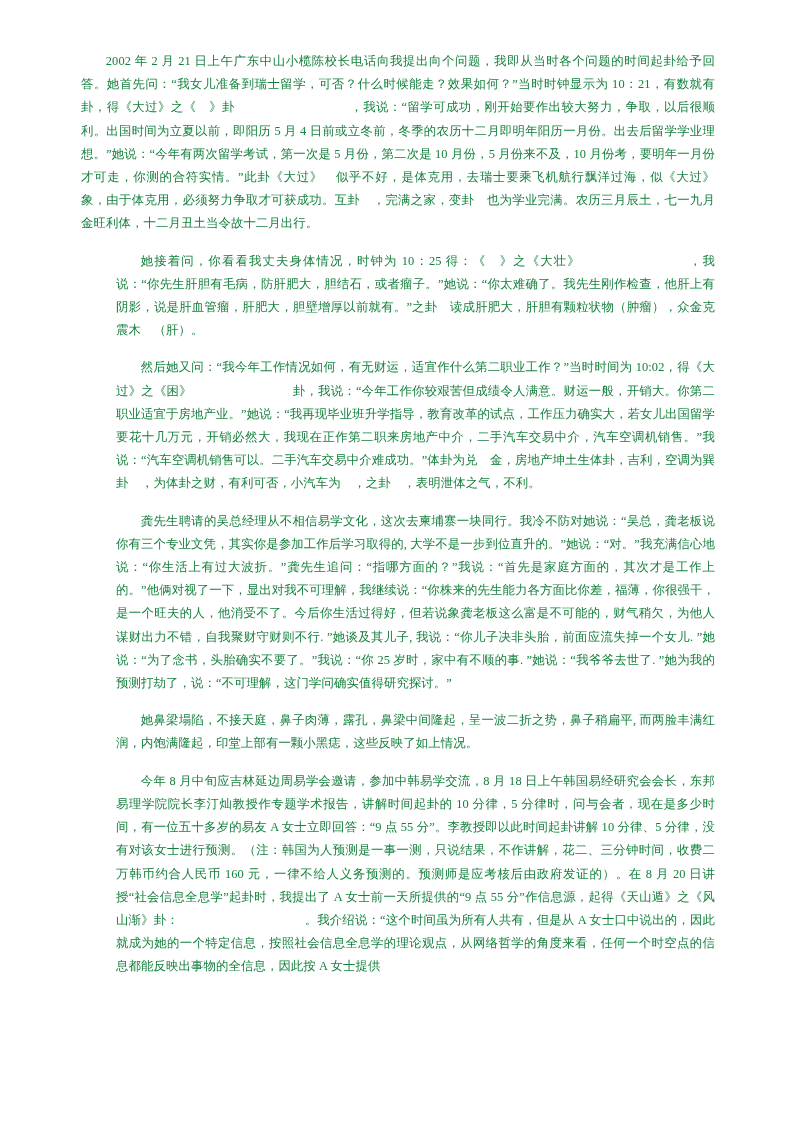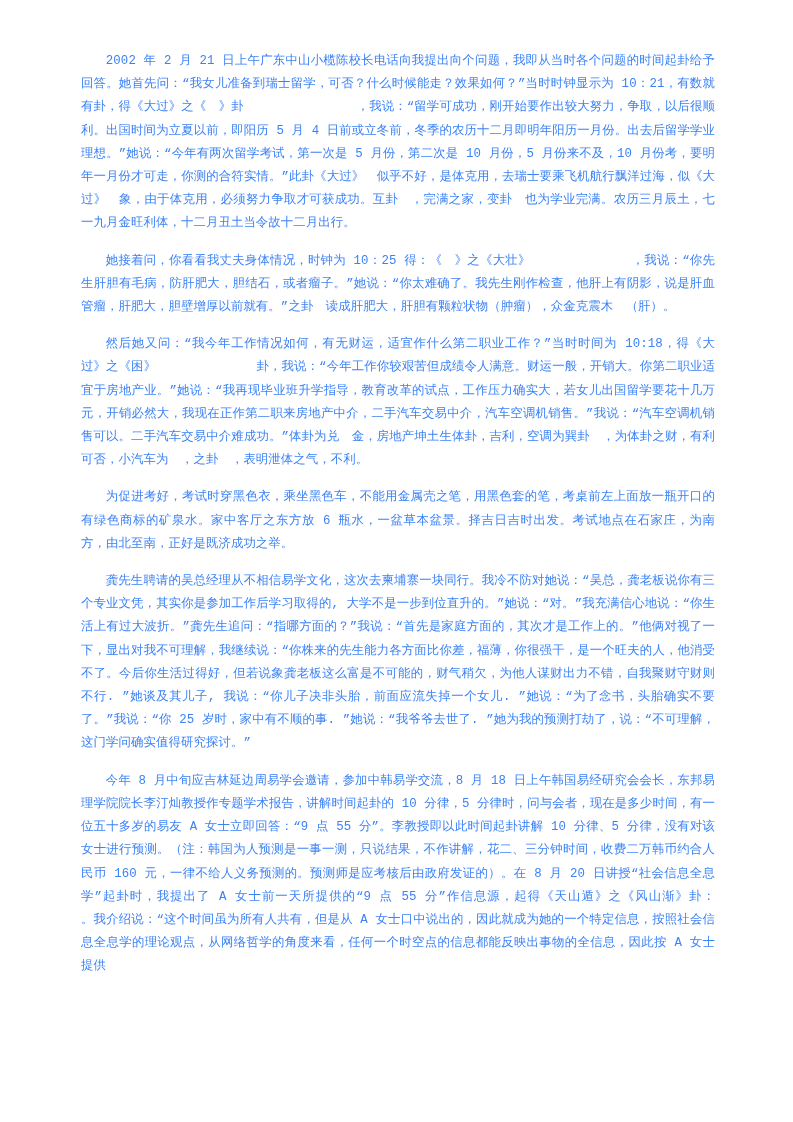--- a/index.html
+++ b/index.html
@@ -24,37 +24,38 @@
     position: absolute;
     left: 81px;
     top: 50px;
     width: 634px;
   }
   .para {
     margin: 0 0 0 0;
     padding: 0;
     font-size: 12.4px;
     line-height: 23.2px;
-    color: #3b82f6;
+    color: #15803d;
     text-align: justify;
     text-justify: inter-ideograph;
     text-indent: 2em;
     letter-spacing: 0.1px;
     word-break: break-all;
-    font-family: Liberation Mono, monospace;
+    font-family: Liberation Serif, serif;
   }
   .para + .para {
     margin-top: 14px;
+    margin-left: 35px;
   }
 </style>
 </head>
 <body>
 
 <div class="page">
   <div class="content">
     <p class="para">2002 年 2 月 21 日上午广东中山小榄陈校长电话向我提出向个问题，我即从当时各个问题的时间起卦给予回答。她首先问：“我女儿准备到瑞士留学，可否？什么时候能走？效果如何？”当时时钟显示为 10：21，有数就有卦，得《大过》之《　》卦　　　　　　　　　，我说：“留学可成功，刚开始要作出较大努力，争取，以后很顺利。出国时间为立夏以前，即阳历 5 月 4 日前或立冬前，冬季的农历十二月即明年阳历一月份。出去后留学学业理想。”她说：“今年有两次留学考试，第一次是 5 月份，第二次是 10 月份，5 月份来不及，10 月份考，要明年一月份才可走，你测的合符实情。”此卦《大过》　似乎不好，是体克用，去瑞士要乘飞机航行飘洋过海，似《大过》　象，由于体克用，必须努力争取才可获成功。互卦　，完满之家，变卦　也为学业完满。农历三月辰土，七一九月金旺利体，十二月丑土当令故十二月出行。</p>
     <p class="para">她接着问，你看看我丈夫身体情况，时钟为 10：25 得：《　》之《大壮》　　　　　　　　，我说：“你先生肝胆有毛病，防肝肥大，胆结石，或者瘤子。”她说：“你太难确了。我先生刚作检查，他肝上有阴影，说是肝血管瘤，肝肥大，胆壁增厚以前就有。”之卦　读成肝肥大，肝胆有颗粒状物（肿瘤），众金克震木　（肝）。</p>
-    <p class="para">然后她又问：“我今年工作情况如何，有无财运，适宜作什么第二职业工作？”当时时间为 10:18，得《大过》之《困》　　　　　　　　卦，我说：“今年工作你较艰苦但成绩令人满意。财运一般，开销大。你第二职业适宜于房地产业。”她说：“我再现毕业班升学指导，教育改革的试点，工作压力确实大，若女儿出国留学要花十几万元，开销必然大，我现在正作第二职来房地产中介，二手汽车交易中介，汽车空调机销售。”我说：“汽车空调机销售可以。二手汽车交易中介难成功。”体卦为兑　金，房地产坤土生体卦，吉利，空调为巽卦　，为体卦之财，有利可否，小汽车为　，之卦　，表明泄体之气，不利。</p>
-    <p class="para">为促进考好，考试时穿黑色衣，乘坐黑色车，不能用金属壳之笔，用黑色套的笔，考桌前左上面放一瓶开口的有绿色商标的矿泉水。家中客厅之东方放 6 瓶水，一盆草本盆景。择吉日吉时出发。考试地点在石家庄，为南方，由北至南，正好是既济成功之举。</p>
+    <p class="para">然后她又问：“我今年工作情况如何，有无财运，适宜作什么第二职业工作？”当时时间为 10:02，得《大过》之《困》　　　　　　　　卦，我说：“今年工作你较艰苦但成绩令人满意。财运一般，开销大。你第二职业适宜于房地产业。”她说：“我再现毕业班升学指导，教育改革的试点，工作压力确实大，若女儿出国留学要花十几万元，开销必然大，我现在正作第二职来房地产中介，二手汽车交易中介，汽车空调机销售。”我说：“汽车空调机销售可以。二手汽车交易中介难成功。”体卦为兑　金，房地产坤土生体卦，吉利，空调为巽卦　，为体卦之财，有利可否，小汽车为　，之卦　，表明泄体之气，不利。</p>
     <p class="para">龚先生聘请的吴总经理从不相信易学文化，这次去柬埔寨一块同行。我冷不防对她说：“吴总，龚老板说你有三个专业文凭，其实你是参加工作后学习取得的, 大学不是一步到位直升的。”她说：“对。”我充满信心地说：“你生活上有过大波折。”龚先生追问：“指哪方面的？”我说：“首先是家庭方面的，其次才是工作上的。”他俩对视了一下，显出对我不可理解，我继续说：“你株来的先生能力各方面比你差，福薄，你很强干，是一个旺夫的人，他消受不了。今后你生活过得好，但若说象龚老板这么富是不可能的，财气稍欠，为他人谋财出力不错，自我聚财守财则不行. ”她谈及其儿子, 我说：“你儿子决非头胎，前面应流失掉一个女儿. ”她说：“为了念书，头胎确实不要了。”我说：“你 25 岁时，家中有不顺的事. ”她说：“我爷爷去世了. ”她为我的预测打劫了，说：“不可理解，这门学问确实值得研究探讨。”</p>
+    <p class="para">她鼻梁塌陷，不接天庭，鼻子肉薄，露孔，鼻梁中间隆起，呈一波二折之势，鼻子稍扁平, 而两脸丰满红润，内饱满隆起，印堂上部有一颗小黑痣，这些反映了如上情况。</p>
     <p class="para">今年 8 月中旬应吉林延边周易学会邀请，参加中韩易学交流，8 月 18 日上午韩国易经研究会会长，东邦易理学院院长李汀灿教授作专题学术报告，讲解时间起卦的 10 分律，5 分律时，问与会者，现在是多少时间，有一位五十多岁的易友 A 女士立即回答：“9 点 55 分”。李教授即以此时间起卦讲解 10 分律、5 分律，没有对该女士进行预测。（注：韩国为人预测是一事一测，只说结果，不作讲解，花二、三分钟时间，收费二万韩币约合人民币 160 元，一律不给人义务预测的。预测师是应考核后由政府发证的）。在 8 月 20 日讲授“社会信息全息学”起卦时，我提出了 A 女士前一天所提供的“9 点 55 分”作信息源，起得《天山遁》之《风山渐》卦：　　　　　　　　　　。我介绍说：“这个时间虽为所有人共有，但是从 A 女士口中说出的，因此就成为她的一个特定信息，按照社会信息全息学的理论观点，从网络哲学的角度来看，任何一个时空点的信息都能反映出事物的全信息，因此按 A 女士提供</p>
   </div>
 </div>
 
 </body></html>

